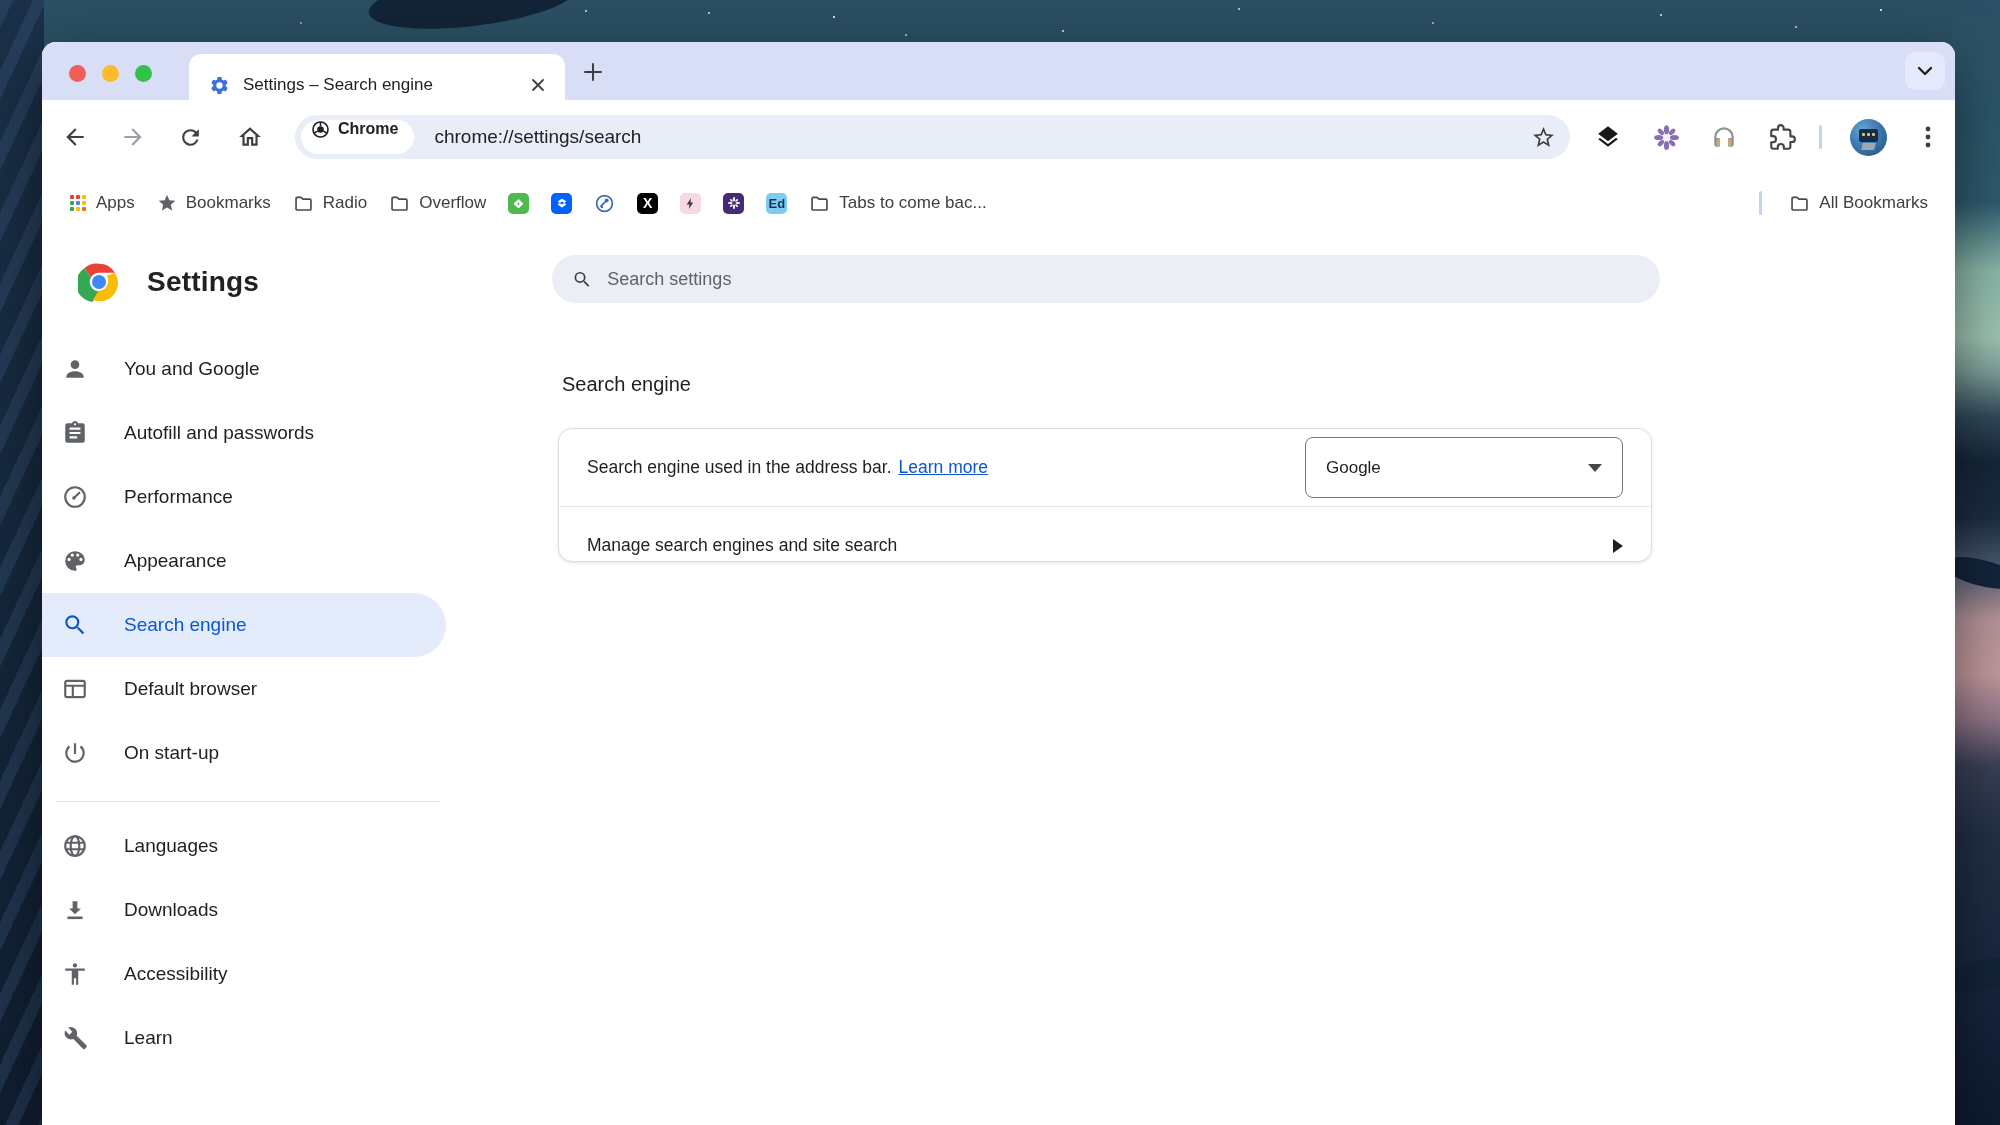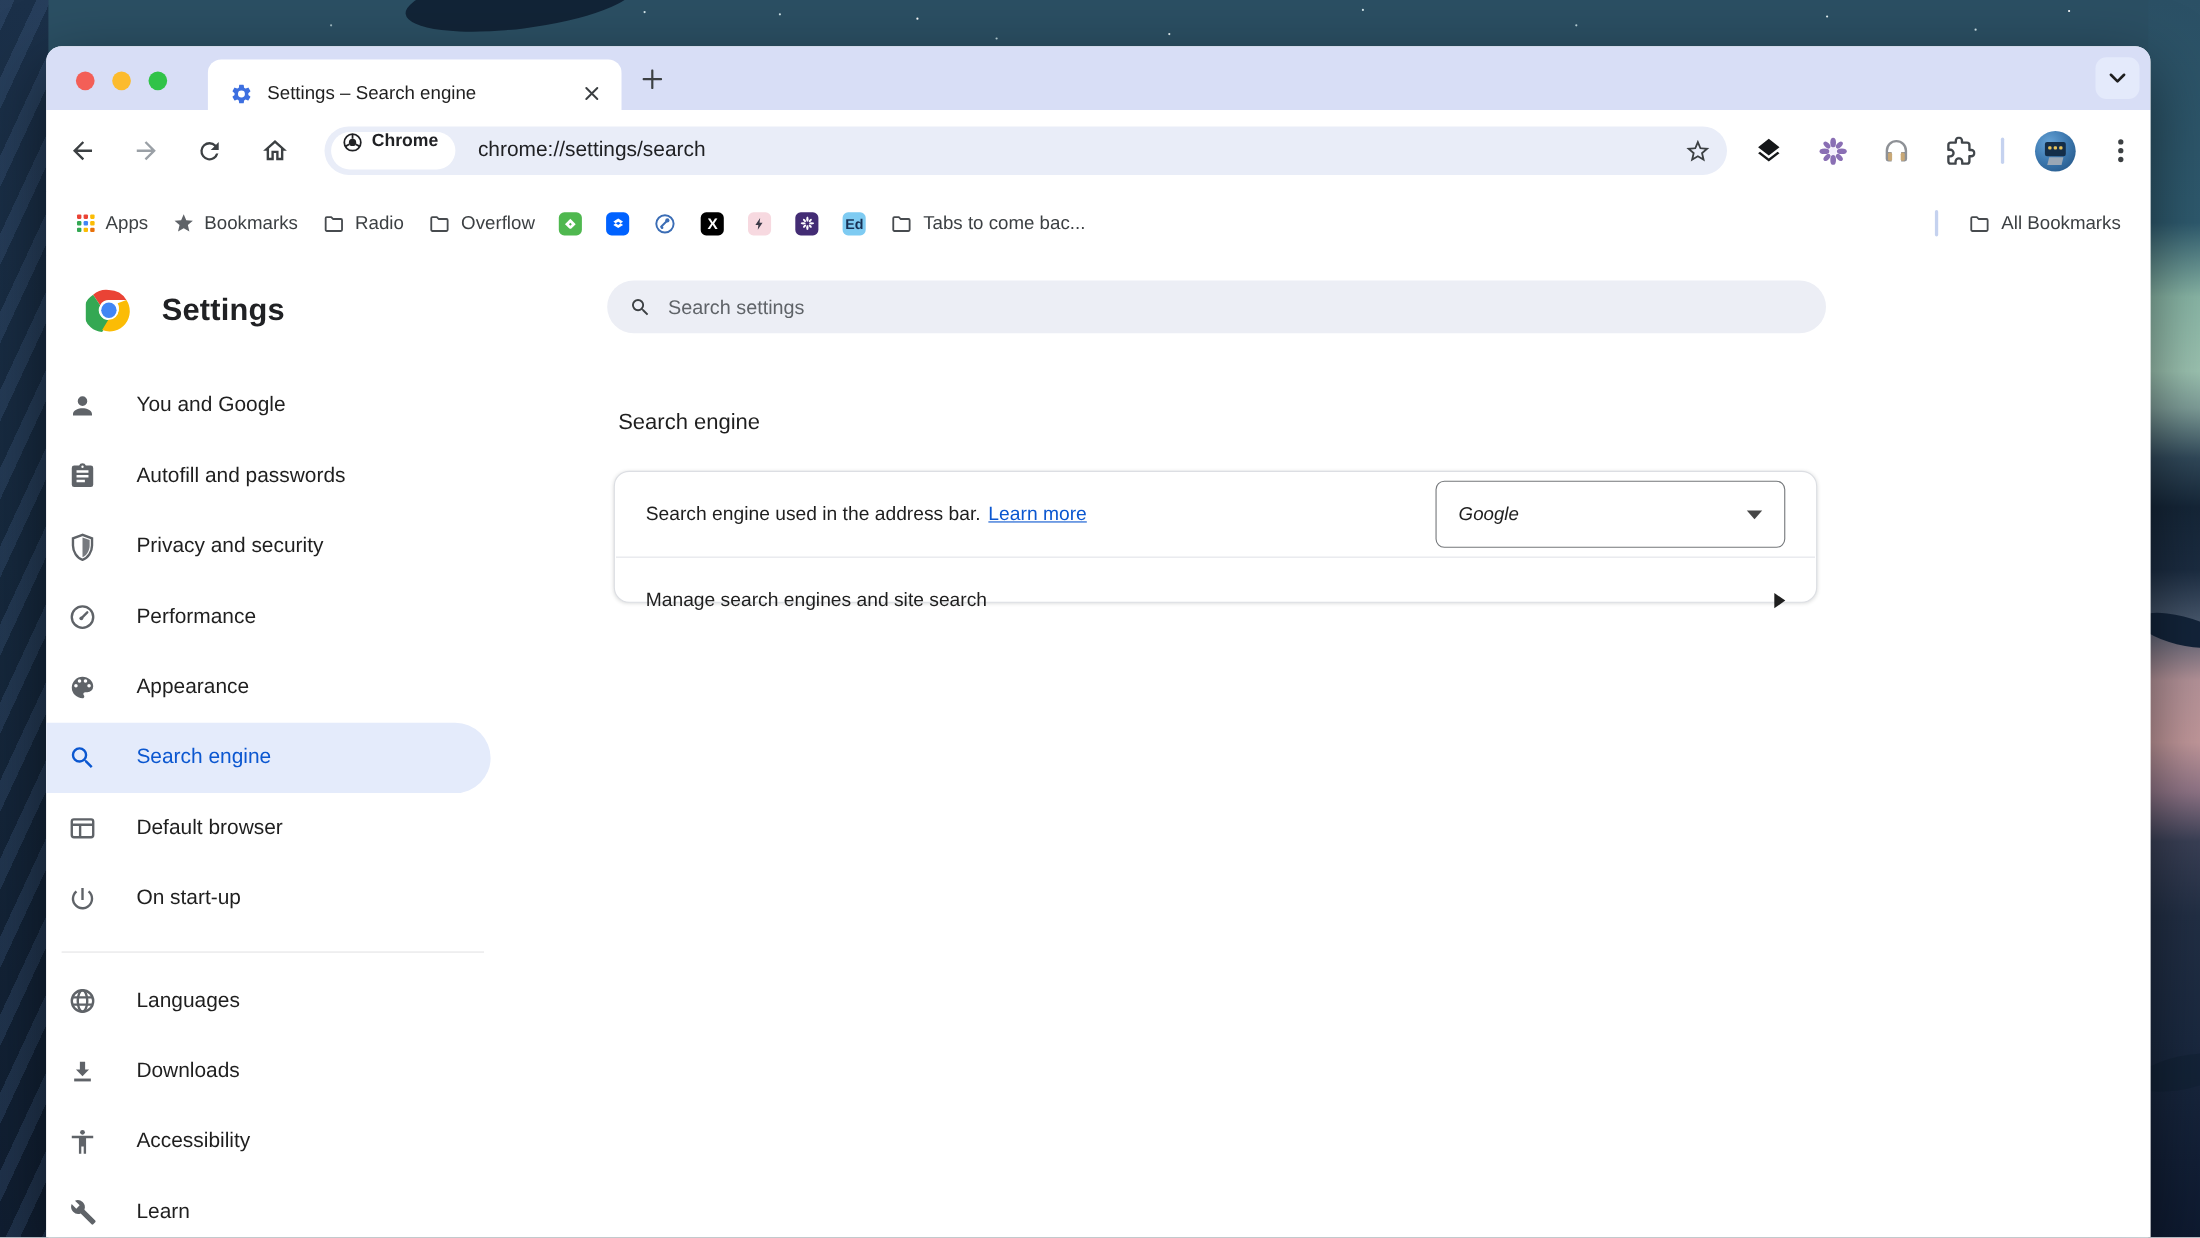--- a/index.html
+++ b/index.html
@@ -98,29 +98,29 @@
   .s-divider { height:1px; background:#e3e3e5; margin:16px 6px 12px 14px; }
 
   .main { position:absolute; left:404px; top:0; right:0; height:100%; }
   .search-box { position:absolute; left:106px; top:23px; width:1108px; height:48px; border-radius:24px;
     background:#eceef5; display:flex; align-items:center; padding:0 20px; }
   .search-box input { border:0; outline:0; background:transparent; font-family:"Liberation Sans",sans-serif;
     font-size:18px; color:#4c1d95; margin-left:15px; width:100%; }
   .search-box input::placeholder { color:#5f6368; opacity:1; }
   .page-heading { position:absolute; left:116px; top:141px; font-size:20px; color:#1f1f1f; font-weight:400; }
 
-  .card { position:absolute; left:112px; top:196px; width:1094px; height:120px; background:#fff;
+  .card { position:absolute; left:112px; top:196px; width:1094px; height:134px; background:#fff;
     border:1px solid #dcdee3; border-radius:14px; box-shadow:0 1px 3px rgba(60,64,67,.15); }
   .card-row { height:77px; display:flex; align-items:center; padding:0 28px; }
   .row-text { font-size:17.5px; color:#1f1f1f; }
   .learn-more { font-size:17.5px; color:#0b57d0; text-decoration:underline; margin-left:7px; cursor:pointer; }
   .card-divider { height:1px; background:#e1e3e8; margin:0 1px; }
   .dropdown { margin-left:auto; width:318px; height:61px; border:1px solid #74777a; border-radius:8px;
     display:flex; align-items:center; padding:0 20px; cursor:pointer; background:#fff; }
-  .dd-value { font-size:17px; color:#1f1f1f;font-style:italic; }
+  .dd-value { font-size:17px; color:#1f1f1f; }
   .dd-caret { margin-left:auto; width:0; height:0; border-left:7px solid transparent;
     border-right:7px solid transparent; border-top:8px solid #474747; }
   .row-arrow { margin-left:auto; width:0; height:0; border-top:7px solid transparent;
     border-bottom:7px solid transparent; border-left:10px solid #1f1f1f; }
 
   svg { display:block; }
 </style>
 </head>
 <body>
 
@@ -394,29 +394,20 @@
             <span class="nicon">
                 <svg width="26" height="26" viewBox="0 0 24 24" fill="currentColor">
                   <path d="M19 3h-4.18A2.99 2.99 0 0 0 12 1a2.99 2.99 0 0 0-2.82 2H5a2 2 0 0 0-2 2v14a2 2 0 0 0 2 2h14a2 2 0 0 0 2-2V5a2 2 0 0 0-2-2zm-7 0a1 1 0 1 1-1 1 1 1 0 0 1 1-1zm2 14H7v-2h7zm3-4H7v-2h10zm0-4H7V7h10z"></path>
                 </svg>
               </span>
             <span class="nav-label">Autofill and passwords</span>
           </div>
           <div class="nav-item">
             <span class="nicon">
                 <svg width="26" height="26" viewBox="0 0 24 24">
-                  <path d="M12 2 4 5v6c0 5.25 3.4 10.74 8 12 4.6-1.26 8-6.75 8-12V5z" fill="none" stroke="currentColor" stroke-width="2"></path>
-                  <path d="M12 4.2 18 6.4v4.6c0 4.2-2.6 8.6-6 9.9z" fill="currentColor" opacity=".85"></path>
-                </svg>
-              </span>
-            <span class="nav-label">Privacy and security</span>
-          </div>
-          <div class="nav-item">
-            <span class="nicon">
-                <svg width="26" height="26" viewBox="0 0 24 24">
                   <circle cx="12" cy="12" r="9" fill="none" stroke="currentColor" stroke-width="2"></circle>
                   <path d="M11 13l5-5" stroke="currentColor" stroke-width="2" stroke-linecap="round"></path>
                   <circle cx="11" cy="13" r="1.6" fill="currentColor"></circle>
                 </svg>
               </span>
             <span class="nav-label">Performance</span>
           </div>
           <div class="nav-item">
             <span class="nicon">
                 <svg width="26" height="26" viewBox="0 0 24 24" fill="currentColor">

